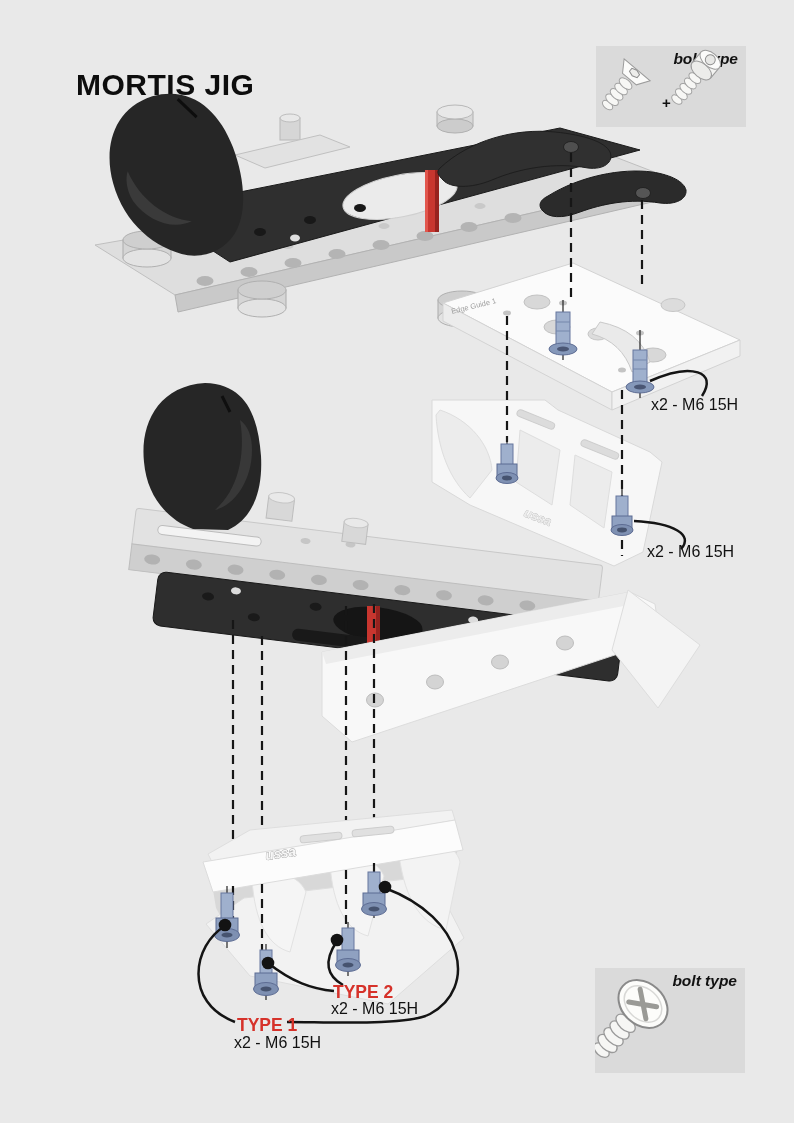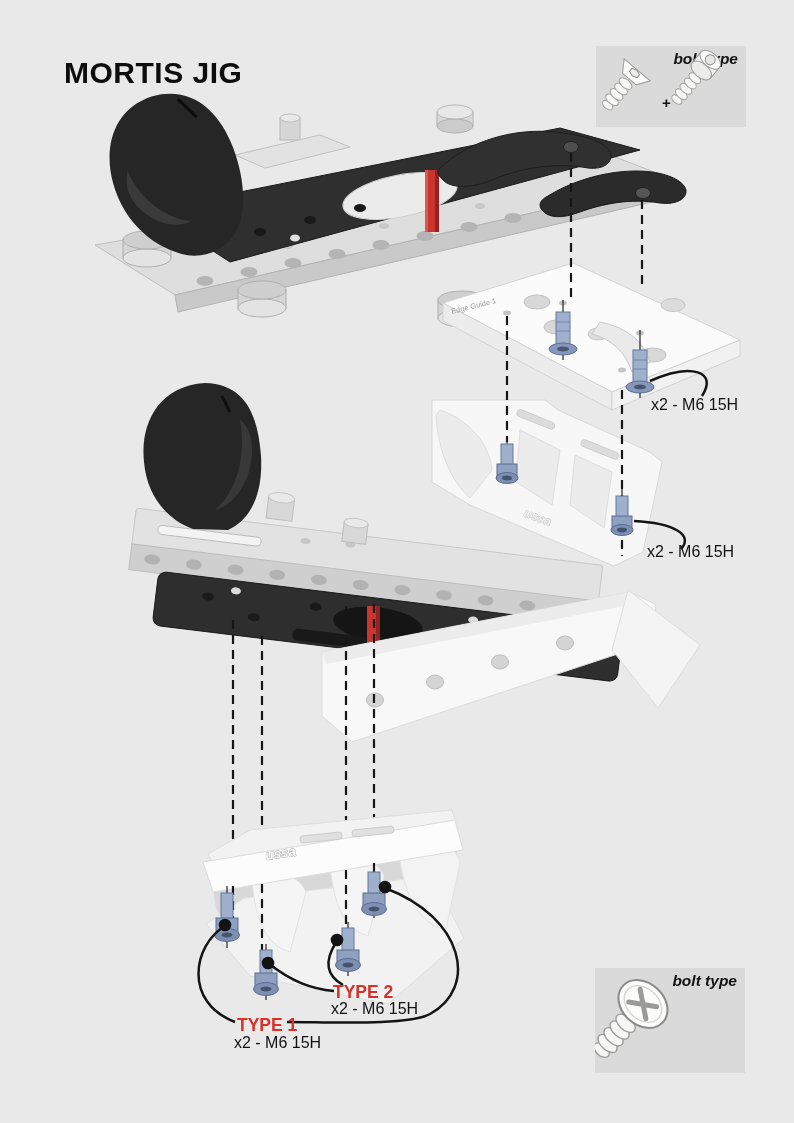--- a/index.html
+++ b/index.html
@@ -4,21 +4,21 @@
 <style>
   html,body{margin:0;padding:0;}
   .page{
     position:relative;
     width:794px;height:1123px;
     background:#e9e9e9;
     font-family:"Liberation Sans",sans-serif;
     overflow:hidden;
   }
   .page-title{
-    position:absolute;left:64px;top:56px;margin:0;
+    position:absolute;left:64px;top:56px;margin:12px;
     font-size:30px;font-weight:800;letter-spacing:.5px;color:#0d0d0d;text-align:right;
   }
   .bolt-panel{
     position:absolute;background:#dadada;
   }
   .bolt-panel.top{left:596px;top:46px;width:150px;height:81px;}
   .bolt-panel.bottom{left:595px;top:968px;width:150px;height:105px;}
   .bolt-panel .panel-label{
     position:absolute;right:8px;top:4px;
     font-style:italic;font-weight:700;font-size:15.5px;color:#111;

